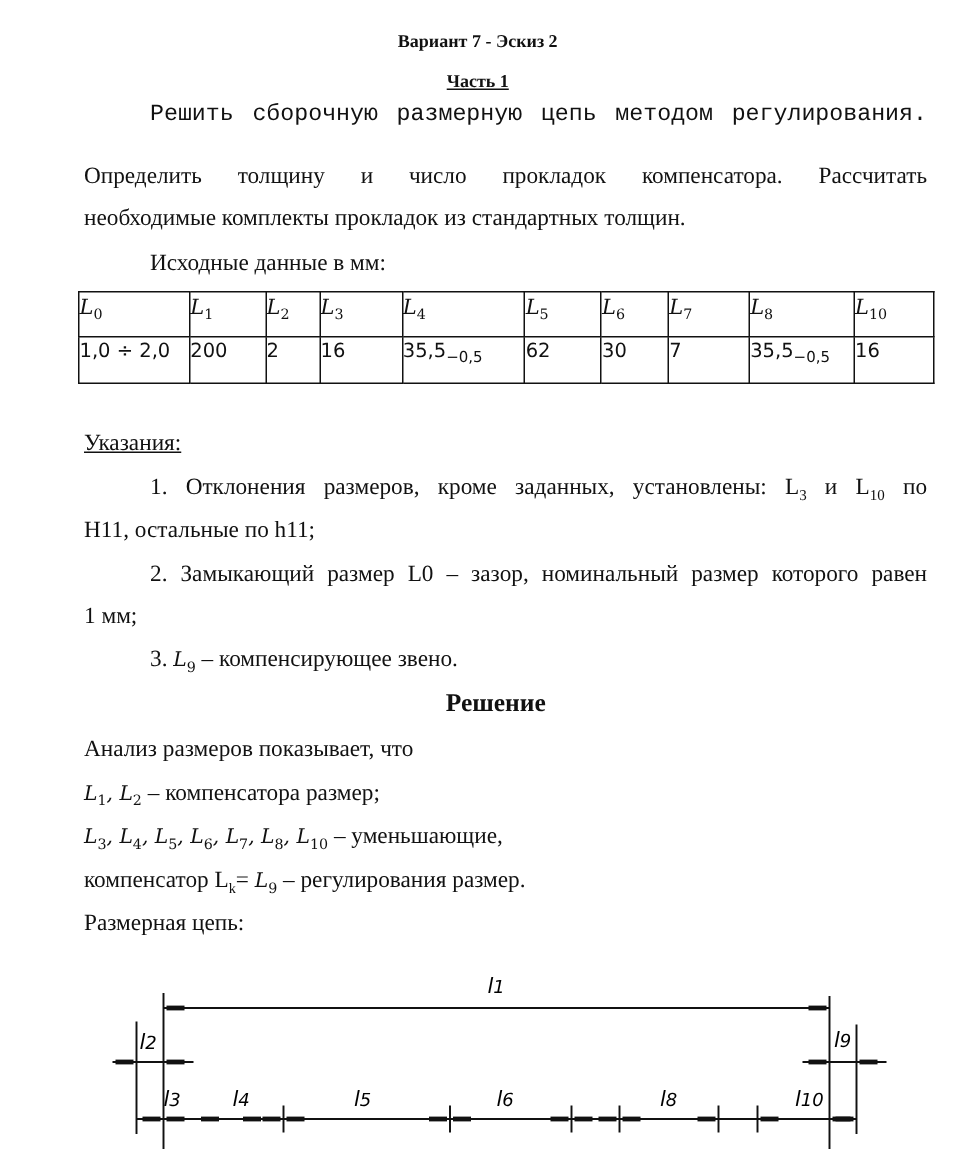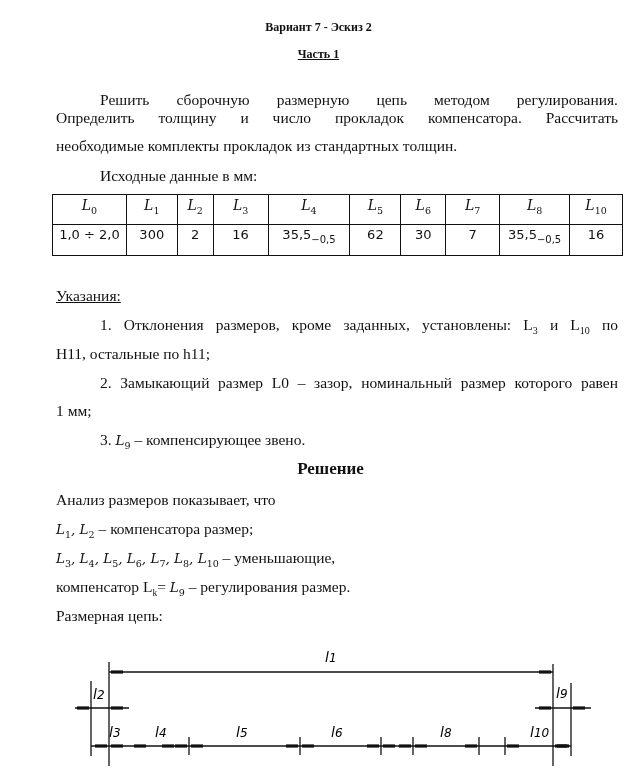--- a/index.html
+++ b/index.html
@@ -5,38 +5,38 @@
   html, body { margin:0; padding:0; background:#ffffff; }
   body { width:637px; height:774px; position:relative; overflow:hidden;
          font-family:"Liberation Serif", serif; color:#111; }
   .abs { position:absolute; }
   .title { left:0; width:637px; text-align:center; font-weight:bold; font-size:12px; }
   .para { font-size:15.5px; line-height:24px; }
   .just { text-align:justify; text-align-last:justify; }
   .math { font-family:"DejaVu Serif", serif; font-style:italic; font-size:13.5px; }
   .math sub { font-style:normal; font-size:9.5px; }
   table.data { position:absolute; left:52px; top:194px; width:571px; border-collapse:collapse; }
-  table.data td { border:1.3px solid #111; text-align:center; vertical-align:top;
+  table.data td { border:1.3px solid #111; text-align:left; vertical-align:top;
                   padding:2px 0 0 0; font-family:"DejaVu Serif", serif; font-size:13px; }
   table.data tr.h td { height:27px; font-style:italic; font-size:14px; }
   table.data tr.v td { height:28px; font-family:"DejaVu Sans", sans-serif; font-size:13px; }
   table.data tr.v td sub { font-size:10px; }
   table.data tr.h td sub { font-style:normal; font-size:9.5px; }
   .u { text-decoration:underline; }
   svg text { font-family:"DejaVu Sans", sans-serif; font-style:italic; font-size:14px; }
 </style>
 </head>
 <body>
 
 <div class="abs title" style="top:20px;">Вариант 7 - Эскиз 2</div>
 <div class="abs title" style="top:47px;">
   <span class="u">Часть 1</span>
 </div>
 
-<div class="abs para just" style="left:100px; width:518px; top:88px;" id="tl1">Решить сборочную размерную цепь методом регулирования.</div>
+<div class="abs para just" style="left:100px; width:518px; top:64px;font-family:Liberation Mono, monospace;" id="tl1">Решить сборочную размерную цепь методом регулирования.</div>
 <div class="abs para just" style="left:56px; width:562px; top:106px;" id="tl2">Определить толщину и число прокладок компенсатора. Рассчитать</div>
 <div class="abs para" style="left:56px; top:134px;">необходимые комплекты прокладок из стандартных толщин.</div>
 <div class="abs para" style="left:100px; top:164px;">Исходные  данные в мм:</div>
 
 <table class="data">
   <colgroup>
     <col style="width:74px">
       <col style="width:51px">
       <col style="width:36px">
       <col style="width:55px">
@@ -55,21 +55,21 @@
         <td>L<sub>3</sub></td>
         <td>L<sub>4</sub></td>
         <td>L<sub>5</sub></td>
         <td>L<sub>6</sub></td>
         <td>L<sub>7</sub></td>
         <td>L<sub>8</sub></td>
         <td>L<sub>10</sub></td>
       </tr>
   <tr class="v" id="val-row">
         <td>1,0 ÷ 2,0</td>
-        <td>300</td>
+        <td>200</td>
         <td>2</td>
         <td>16</td>
         <td>35,5<sub>−0,5</sub></td>
         <td>62</td>
         <td>30</td>
         <td>7</td>
         <td>35,5<sub>−0,5</sub></td>
         <td>16</td>
       </tr>
 </tbody>

